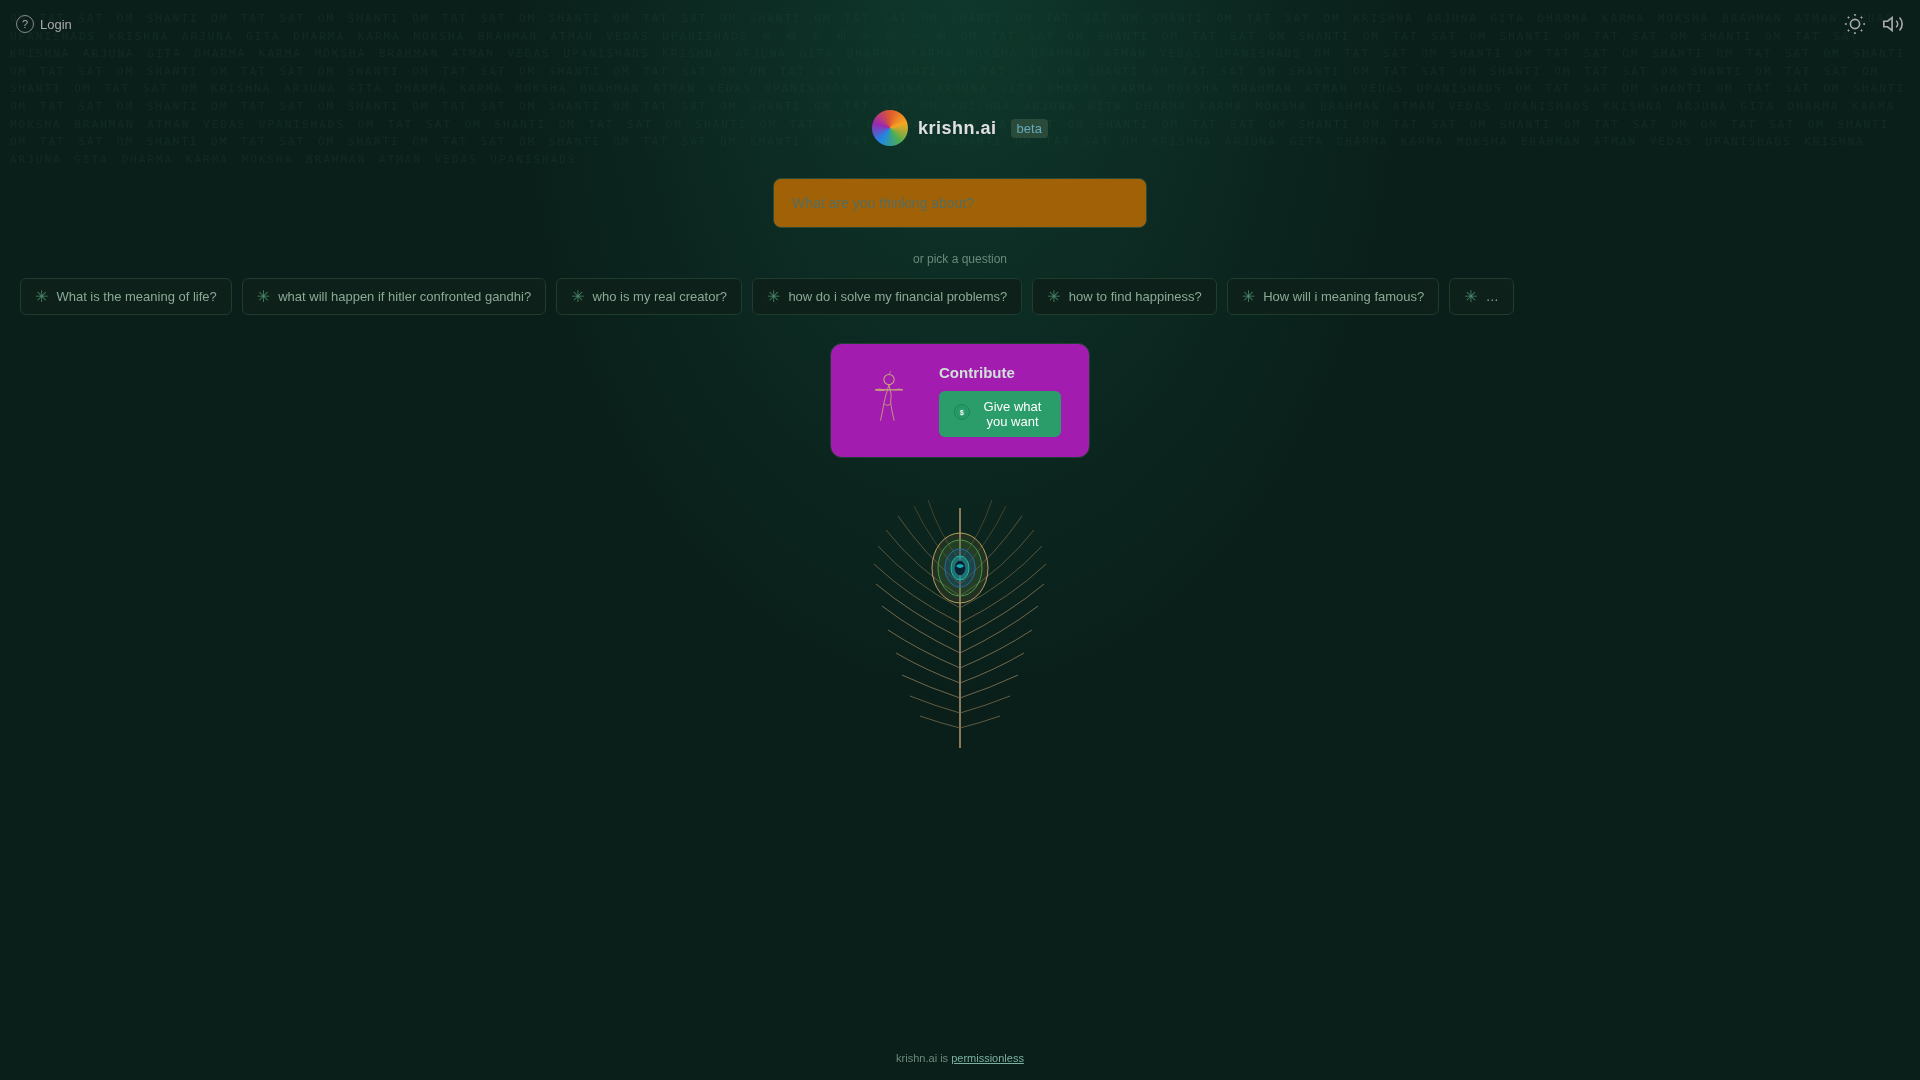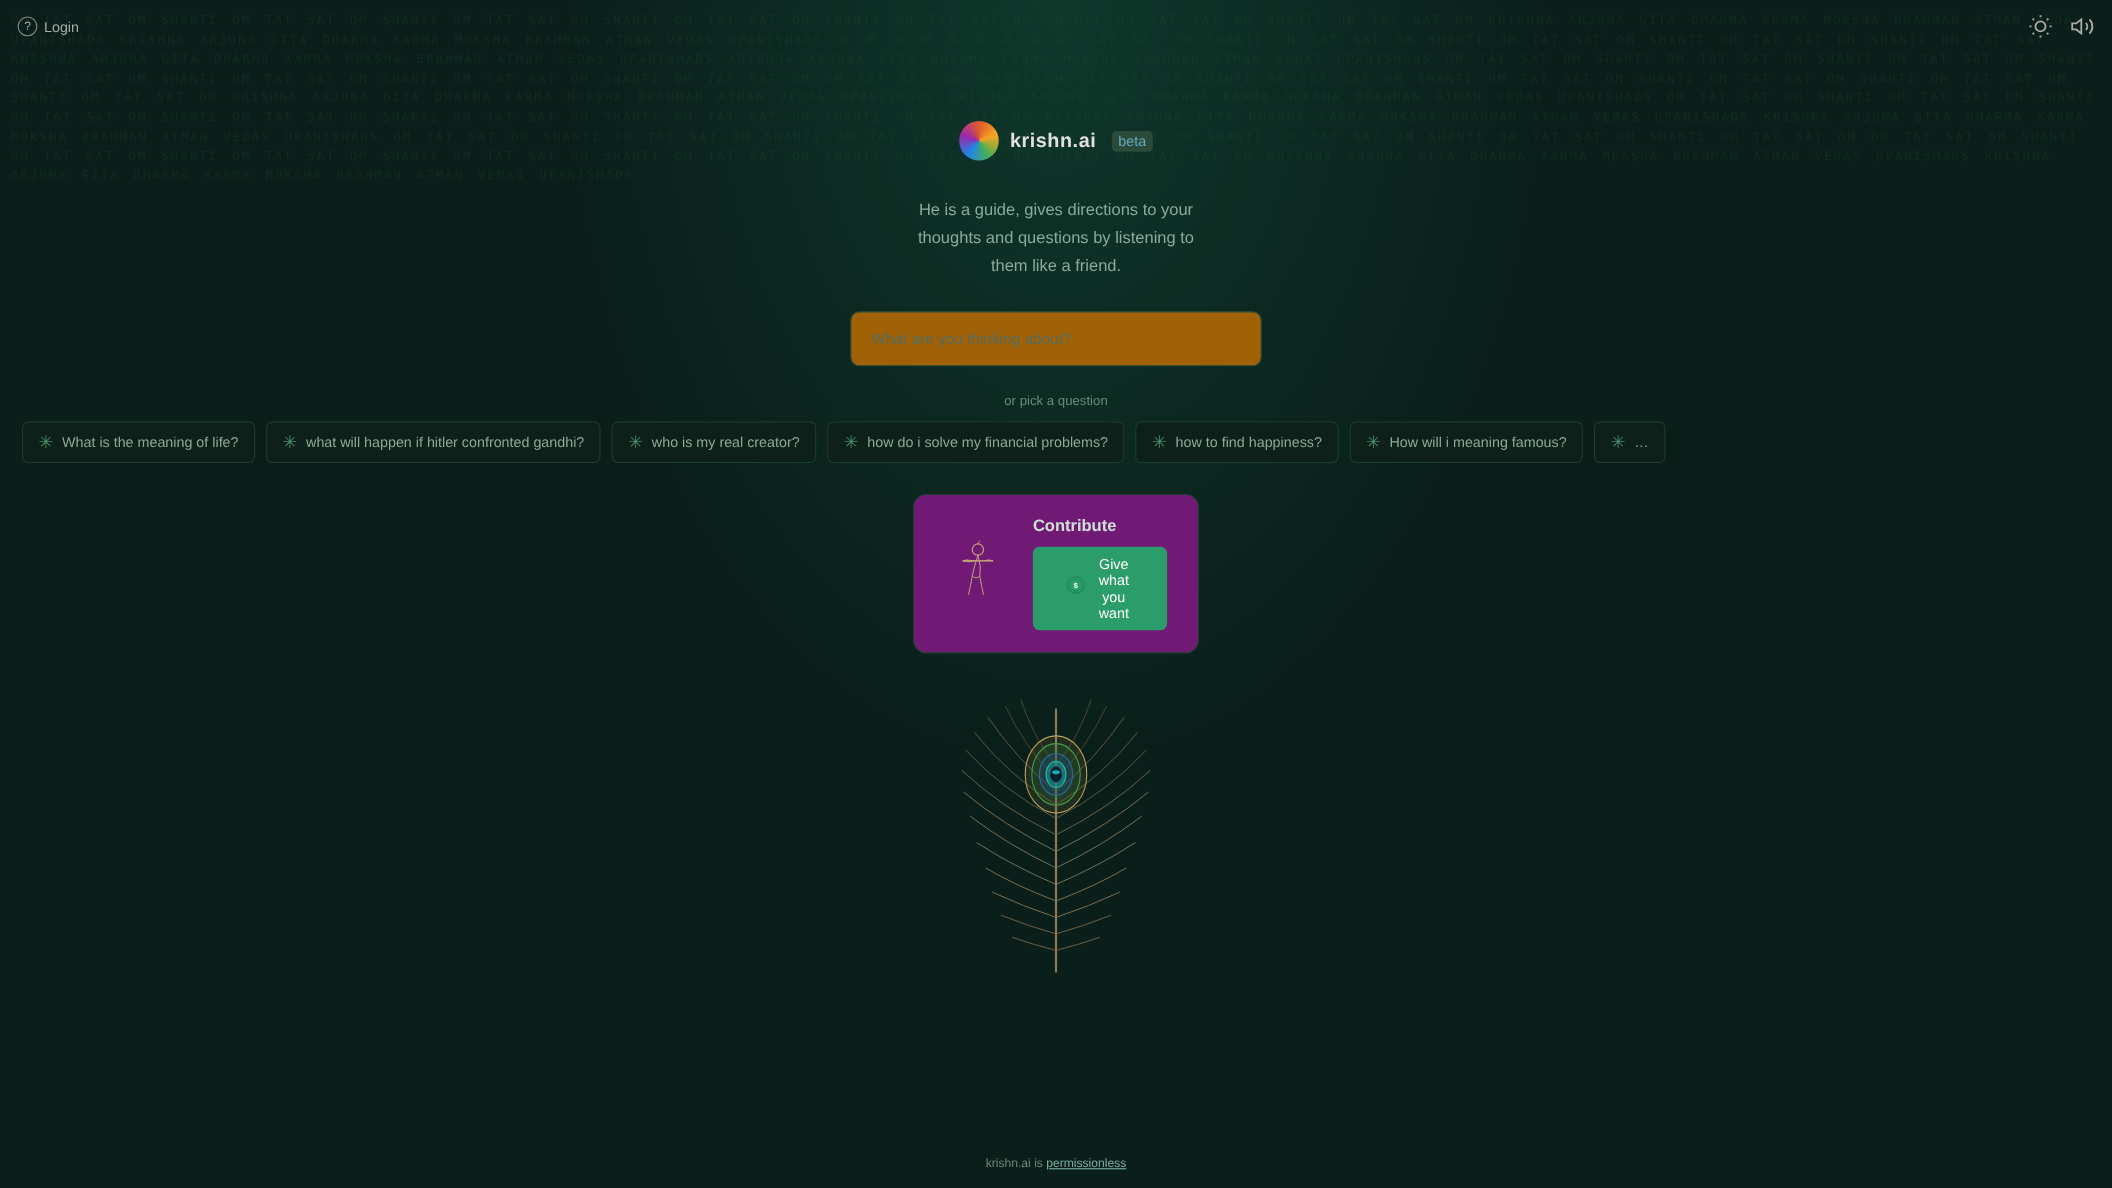--- a/index.html
+++ b/index.html
@@ -221,21 +221,21 @@
     .question-chip .asterisk {
       color: #4a8a6a;
       font-size: 16px;
     }
 
     
     .contribute-box {
       display: flex;
       align-items: center;
       gap: 20px;
-      background: #701a75;
+      background: #a21caf;
       border: 1px solid #1e4030;
       border-radius: 12px;
       padding: 20px 28px;
       width: 260px;
       margin-bottom: 20px;
     }
 
     .contribute-image {
       width: 60px;
       height: 60px;
@@ -261,21 +261,21 @@
       color: #d0e0d8;
     }
 
     .give-btn {
       display: flex;
       align-items: center;
       gap: 7px;
       background: #2a9d6a;
       border: none;
       border-radius: 6px;
-      padding: 8px 30px;
+      padding: 8px 14px;
       color: #fff;
       font-size: 13px;
       font-weight: 500;
       cursor: pointer;
       font-family: inherit;
     }
 
     .give-btn .coin-icon {
       font-size: 16px;
     }
@@ -363,25 +363,20 @@
 </div>
 
 <div class="main-content">
 
   <div class="logo-area">
     <div class="logo-icon"></div>
     <span class="logo-text">krishn.ai</span>
     <span class="beta-badge">beta</span>
   </div>
 
-  <p class="description">
-    He is a guide, gives directions to your<br>
-    thoughts and questions by listening to<br>
-    them like a friend.
-  </p>
 
   <div class="search-container">
     <input type="text" class="search-input" placeholder="What are you thinking about?" style="">
   </div>
 
   <div class="pick-label">or pick a question</div>
 
   <div class="questions-bar">
     <div class="question-chip">
       <span class="asterisk">✳</span>

